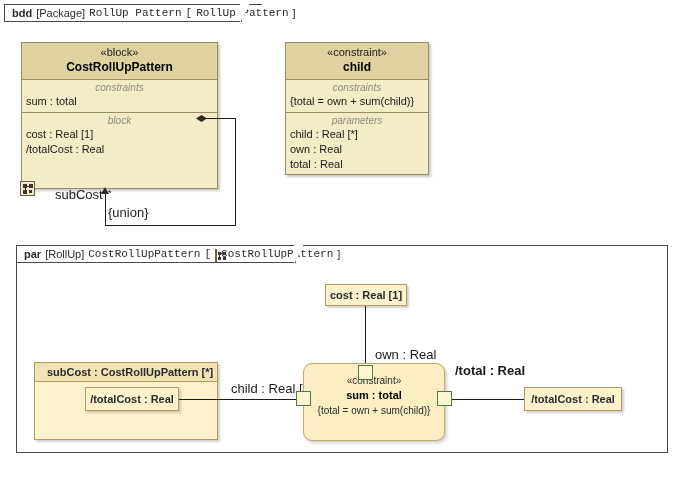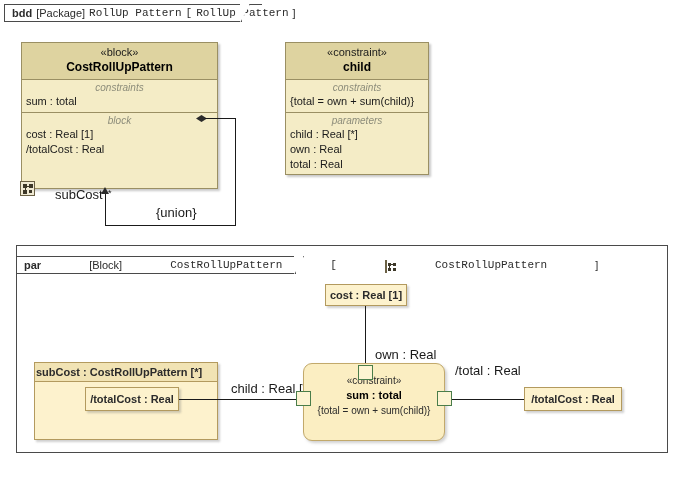--- a/index.html
+++ b/index.html
@@ -139,21 +139,21 @@
     box-sizing: border-box;
     border: 1px solid #b39a5e;
     background: #fdf2cd;
     box-shadow: 2px 2px 2px rgba(120,120,120,0.35);
   }
   .part .phdr {
     border-bottom: 1px solid #b39a5e;
     background: #f1e3b4;
     font-weight: bold;
     font-size: 11px;
-    padding: 3px 0 3px 1px;
+    padding: 3px 0 3px 12px;
     white-space: nowrap;
     color: #2b2b2b;
   }
   .prop {
     position: absolute;
     box-sizing: border-box;
     border: 1px solid #b39a5e;
     background: #fdf2cd;
     box-shadow: 2px 2px 2px rgba(120,120,120,0.35);
     font-weight: bold;
@@ -246,27 +246,27 @@
   </div>
 
   <div class="diamond" style="left:196px; top:115px;"></div>
   <div class="ln h" style="left:205px; top:118px; width:31px;"></div>
   <div class="ln v" style="left:235px; top:118px; height:108px;"></div>
   <div class="ln h" style="left:105px; top:225px; width:131px;"></div>
   <div class="ln v" style="left:105px; top:193px; height:33px;"></div>
   <div class="arrow-up" style="left:101px; top:187px;"></div>
   <div class="lbl" style="left:55px; top:187px;">subCost</div>
   <div class="lbl small" style="left:108px; top:188px;">*</div>
-  <div class="lbl" style="left:108px; top:205px;margin-left:48px;">{union}</div>
+  <div class="lbl" style="left:108px; top:205px;">{union}</div>
 
   <div class="frame" style="left:16px; top:245px; width:652px; height:208px;"></div>
 
-  <div class="frame-tab" style="left:16px; top:256px; width:280px;gap:44px;">
+  <div class="frame-tab" style="left:16px; top:245px; width:280px;">
     <span class="kind">par</span>
-    <span class="meta">[Block]</span>
+    <span class="meta">[RollUp]</span>
     <span class="nm">CostRollUpPattern</span>
     <span class="nm">[</span>
     <span class="par-icon" style="position:relative; display:inline-block; width:13px; height:13px; margin:0 4px -2px 0;">
       <i style="left:2px; top:2px; width:3px; height:3px;"></i>
       <i style="left:7px; top:2px; width:3px; height:3px;"></i>
       <i style="left:2px; top:7px; width:3px; height:3px;"></i>
       <i style="left:7px; top:7px; width:3px; height:3px;"></i>
       <i style="left:5px; top:3px; width:2px; height:1px;"></i>
       <i style="left:3px; top:5px; width:1px; height:2px;"></i>
     </span>
@@ -291,17 +291,17 @@
     <div class="st">«constraint»</div>
     <div class="nm">sum : total</div>
     <div class="eq">{total = own + sum(child)}</div>
   </div>
 
   <div class="port" style="left:358px; top:365px;"></div>
   <div class="port" style="left:296px; top:391px;"></div>
   <div class="port" style="left:437px; top:391px;"></div>
 
   <div class="ln h" style="left:452px; top:399px; width:72px;"></div>
-  <div class="lbl" style="left:455px; top:363px;">/total : Real</div>
+  <div class="lbl" style="left:455px; top:363px;font-weight:bold;">/total : Real</div>
 
   <div class="prop" style="left:524px; top:387px; width:98px; height:24px;">/totalCost : Real</div>
 
 </div>
 
 </body></html>

